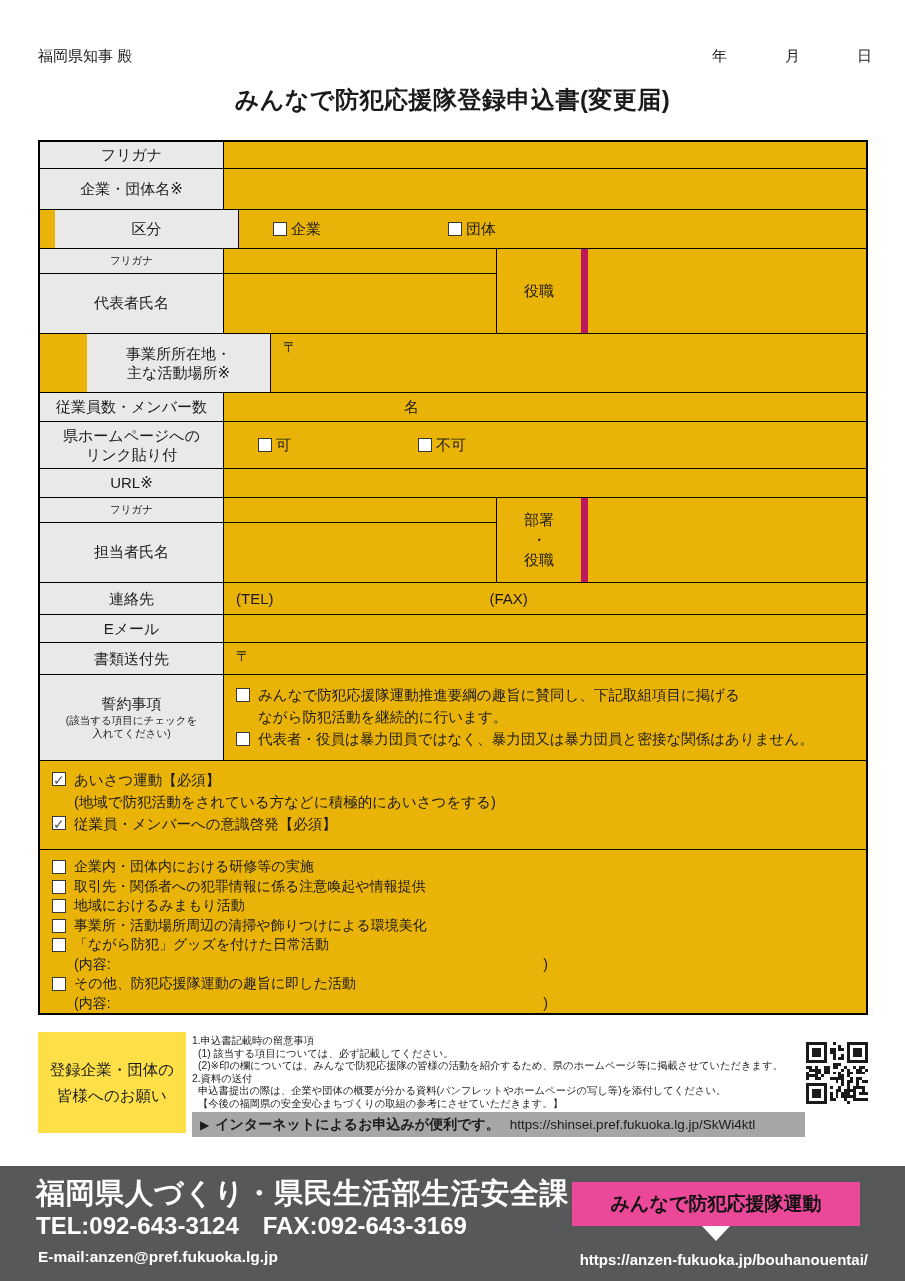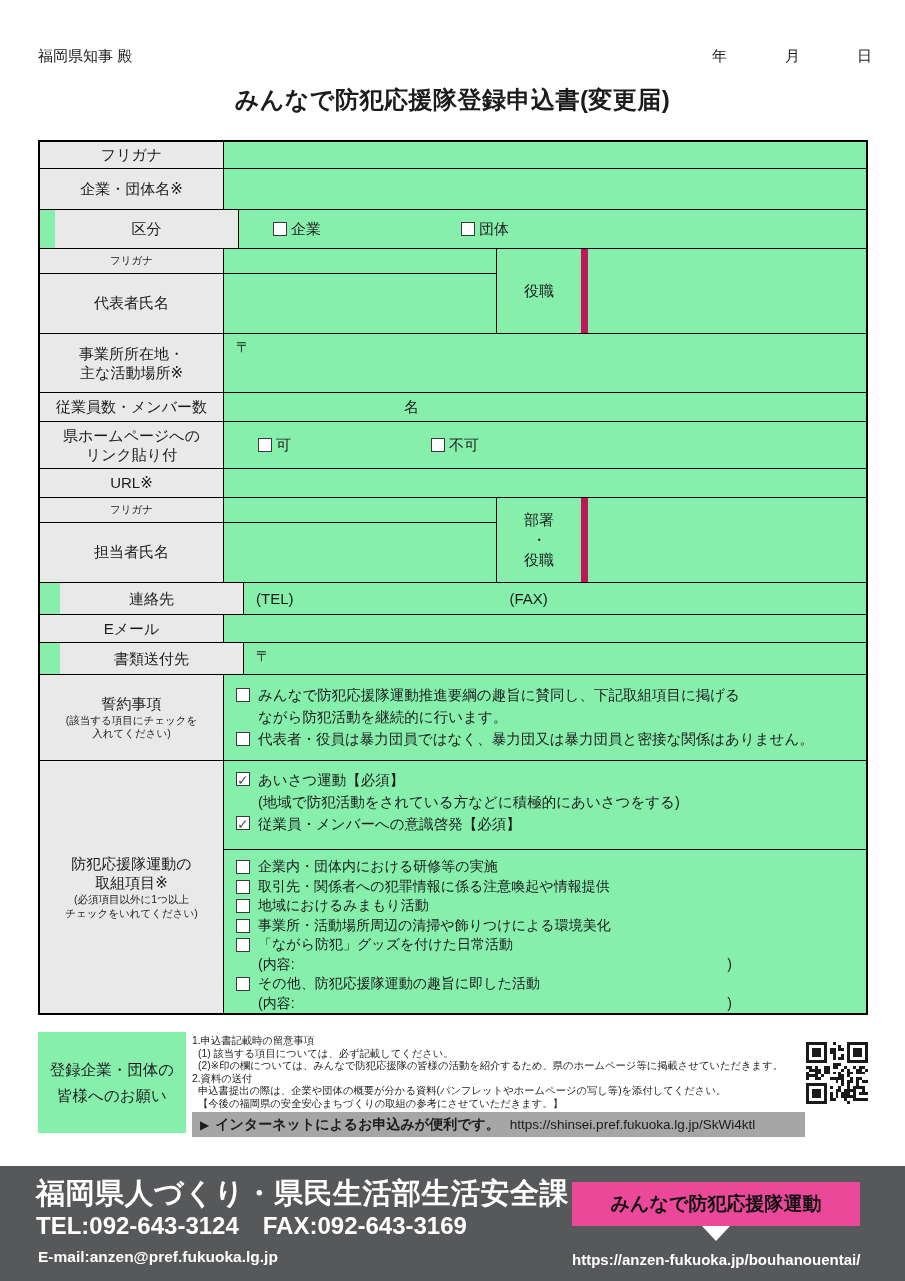--- a/index.html
+++ b/index.html
@@ -9,36 +9,36 @@
     font-family: "Liberation Sans", "DejaVu Sans", sans-serif; color: #1b1b1b;
     margin: 0 auto; overflow: hidden;
   }
   
   .addressee { position:absolute; left:38px; top:47px; font-size:15px; }
   .date-char { position:absolute; top:47px; font-size:15px; }
   .d-year  { left:712px; } .d-month { left:785px; } .d-day { left:857px; }
   .doc-title { position:absolute; left:0; right:0; top:84px; text-align:center;
     font-size:24px; font-weight:bold; letter-spacing:0.5px; }
   
-  .ftable { position:absolute; left:38px; top:140px; width:830px; border:2px solid #000; background:#86efac; }
+  .ftable { position:absolute; left:38px; top:140px; width:830px; border:2px solid #000; background:#eab308; }
   .trow { display:flex; border-top:1px solid #000; width:100%; }
   .trow:first-child { border-top:none; }
   .lcell { width:184px; min-width:184px; background:#e9e9e9; border-right:1px solid #000;
     display:flex; flex-direction:column; align-items:center; justify-content:center;
     font-size:15px; text-align:center; line-height:1.3; }
   .lcell .small { font-size:10.5px; }
   .vcell { flex:1; display:flex; align-items:center; font-size:15px; }
-  .h26{height:26px;} .h41{height:41px;} .h39{height:39px;padding-left:15px;} .h59{height:59px;}
-  .h29{height:29px;} .h47{height:47px;} .h32{height:32px;padding-left:20px;} .h28{height:28px;} .h86{height:86px;}
+  .h26{height:26px;} .h41{height:41px;} .h39{height:39px;padding-left:15px;} .h59{height:59px;padding-left:47px;}
+  .h29{height:29px;} .h47{height:47px;} .h32{height:32px;} .h28{height:28px;} .h86{height:86px;}
   .postal { align-self:flex-start; padding:5px 0 0 12px; font-size:14px; }
   .cb { display:inline-block; width:14px; height:14px; border:1.5px solid #3a3a3a;
     background:#fff; position:relative; flex:none; }
   .cb i { position:absolute; left:0px; top:-4px; font-style:normal; font-size:14px; color:#555; }
   .opt { display:flex; align-items:center; gap:4px; }
-  .cat-opts { padding-left:34px; gap:13px; display:flex; align-items:center; }
+  .cat-opts { padding-left:34px; gap:0; display:flex; align-items:center; }
   .cat-opts .opt + .opt { margin-left:127px; }
   
   .block { display:flex; }
   .bh85 { height:85px; }
   .lstack { width:184px; min-width:184px; border-right:1px solid #000; display:flex; flex-direction:column; }
   .lstack .top { height:25px; background:#e9e9e9; border-bottom:1px solid #000;
     display:flex; align-items:center; justify-content:center; font-size:10.5px; }
   .lstack .bot { flex:1; background:#e9e9e9; display:flex; align-items:center; justify-content:center; font-size:15px; }
   .mstack { width:273px; min-width:273px; border-right:1px solid #000; display:flex; flex-direction:column; }
   .mstack .top { height:25px; border-bottom:1px solid #000; }
@@ -56,33 +56,33 @@
   .p-cont { margin-left:22px; }
   .actblock { display:flex; height:253px; }
   .act-right { flex:1; display:flex; flex-direction:column; }
   .act-upper { height:95px; border-bottom:1px solid #000; padding:8px 12px 0 12px; font-size:14.5px; line-height:22px; }
   .act-lower { flex:1; padding:7px 12px 0 12px; font-size:14px; line-height:19.5px; }
   .a-item { display:flex; align-items:flex-start; gap:8px; }
   .a-item .cb { margin-top:3px; }
   .a-sub { margin-left:22px; }
   .content-line { margin-left:22px; width:474px; display:flex; justify-content:space-between;gap:43px; }
   
-  .request-box { position:absolute; left:38px; top:1032px; width:148px; height:101px; background:#86efac;
+  .request-box { position:absolute; left:38px; top:1032px; width:148px; height:101px; background:#fde047;
     display:flex; flex-direction:column; align-items:center; justify-content:center;
     font-size:15.5px; line-height:1.65; }
   .notes { position:absolute; left:192px; top:1035px; width:606px; font-size:10.3px; line-height:12.6px; color:#222; }
   .notes .indent { padding-left:6px; }
   .internet-bar { position:absolute; left:192px; top:1112px; width:613px; height:25px; background:#a6a6a6;
     display:flex; align-items:center; padding-left:8px; }
   .internet-bar .arrow { font-size:12px; font-weight:bold; margin-right:6px; }
   .internet-bar .txt { font-size:14px; font-weight:bold; }
   .internet-bar .url { font-size:13.5px; margin-left:10px; }
   .qr { position:absolute; left:806px; top:1042px; width:62px; height:62px; }
   
-  .footer { position:absolute; left:0; top:1166px; width:905px; height:115px; background:#57585a; color:#fff; }
+  .footer { position:absolute; left:0; top:1166px; width:905px; height:115px; background:#57585a; color:#fff;text-align:right; }
   .f-dept { position:absolute; left:36px; top:8px; font-size:29px; font-weight:bold; letter-spacing:0.5px; }
   .f-telfax { position:absolute; left:36px; top:44px; font-size:24px; font-weight:bold; }
   .f-email { position:absolute; left:38px; top:82px; font-size:15.5px; font-weight:bold; }
   .f-campaign { position:absolute; left:572px; top:16px; width:288px; height:44px; background:#ec4899; color:#111;
     display:flex; align-items:center; justify-content:center; font-size:19px; font-weight:bold; }
   .f-tri { position:absolute; left:702px; top:60px; width:0; height:0;
     border-left:14px solid transparent; border-right:14px solid transparent; border-top:15px solid #fff; }
   .f-url { position:absolute; left:572px; top:85px; width:296px; font-size:15px; font-weight:bold; }
 </style>
 </head>
@@ -224,26 +224,20 @@
         </div>
         <div class="p-cont">ながら防犯活動を継続的に行います。</div>
         <div class="p-item">
           <span class="cb"></span>
           <span>代表者・役員は暴力団員ではなく、暴力団又は暴力団員と密接な関係はありません。</span>
         </div>
       </div>
     </div>
 
     <div class="trow actblock">
-      <div class="lcell">
-        <span>防犯応援隊運動の</span>
-        <span>取組項目※</span>
-        <span class="small">(必須項目以外に1つ以上</span>
-        <span class="small">チェックをいれてください)</span>
-      </div>
       <div class="act-right">
         <div class="act-upper">
           <div class="a-item">
             <span class="cb">
                 <i>✓</i>
               </span>
             <span>あいさつ運動【必須】</span>
           </div>
           <div class="a-sub">(地域で防犯活動をされている方などに積極的にあいさつをする)</div>
           <div class="a-item">

